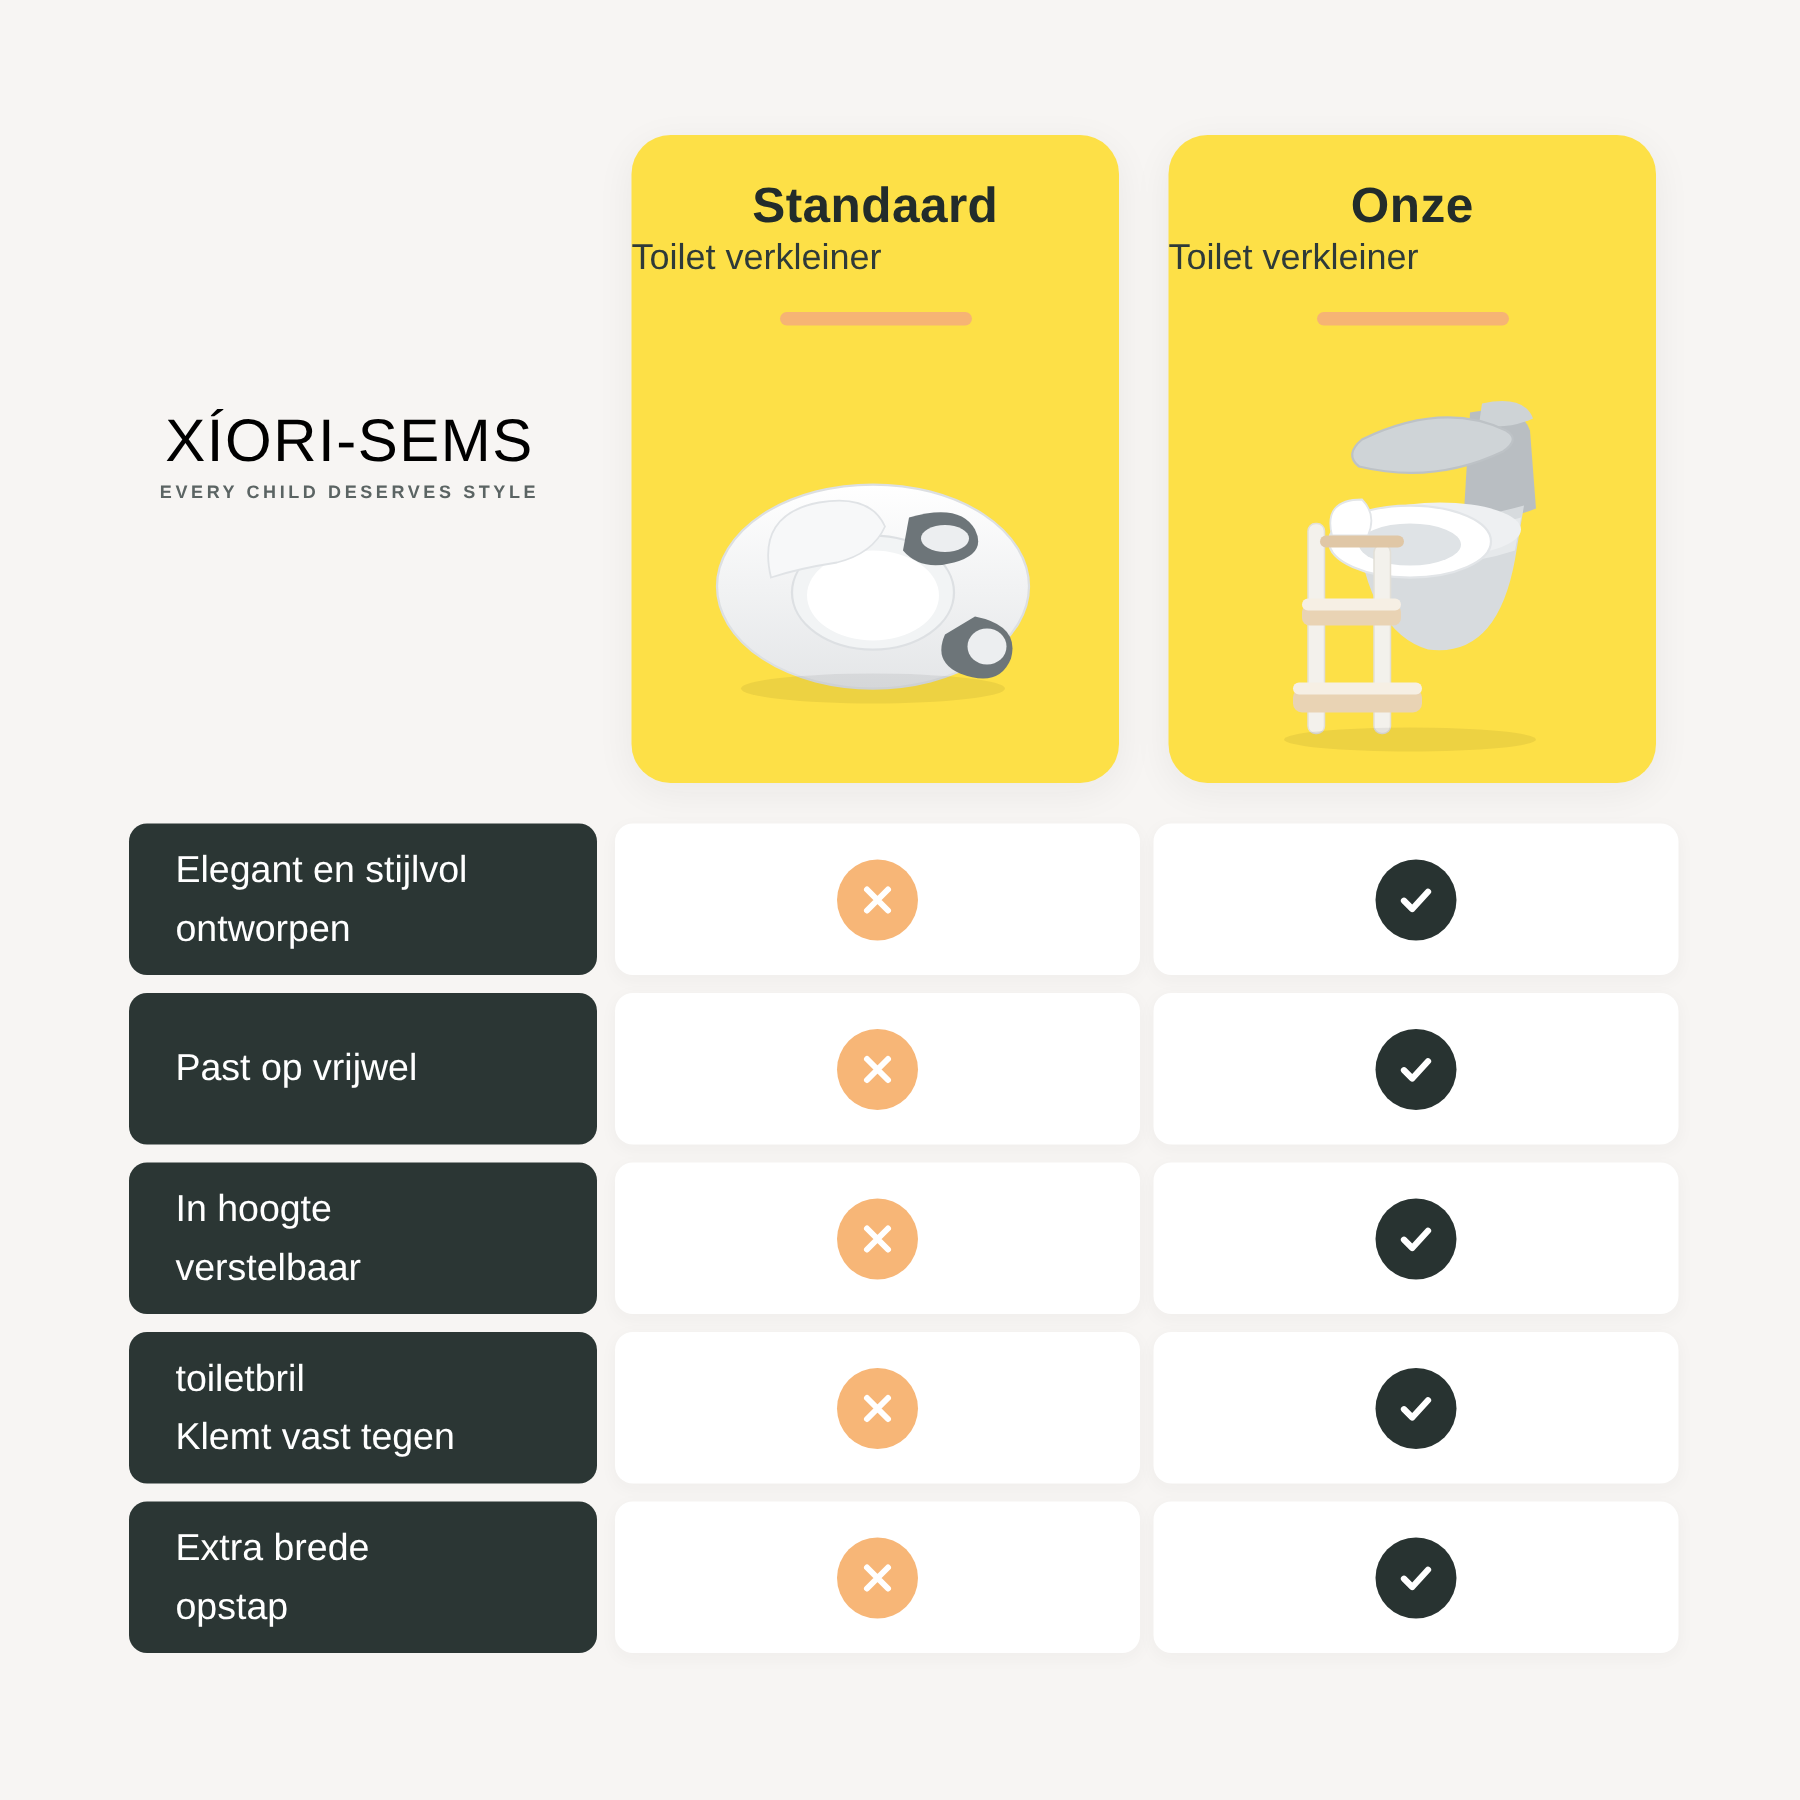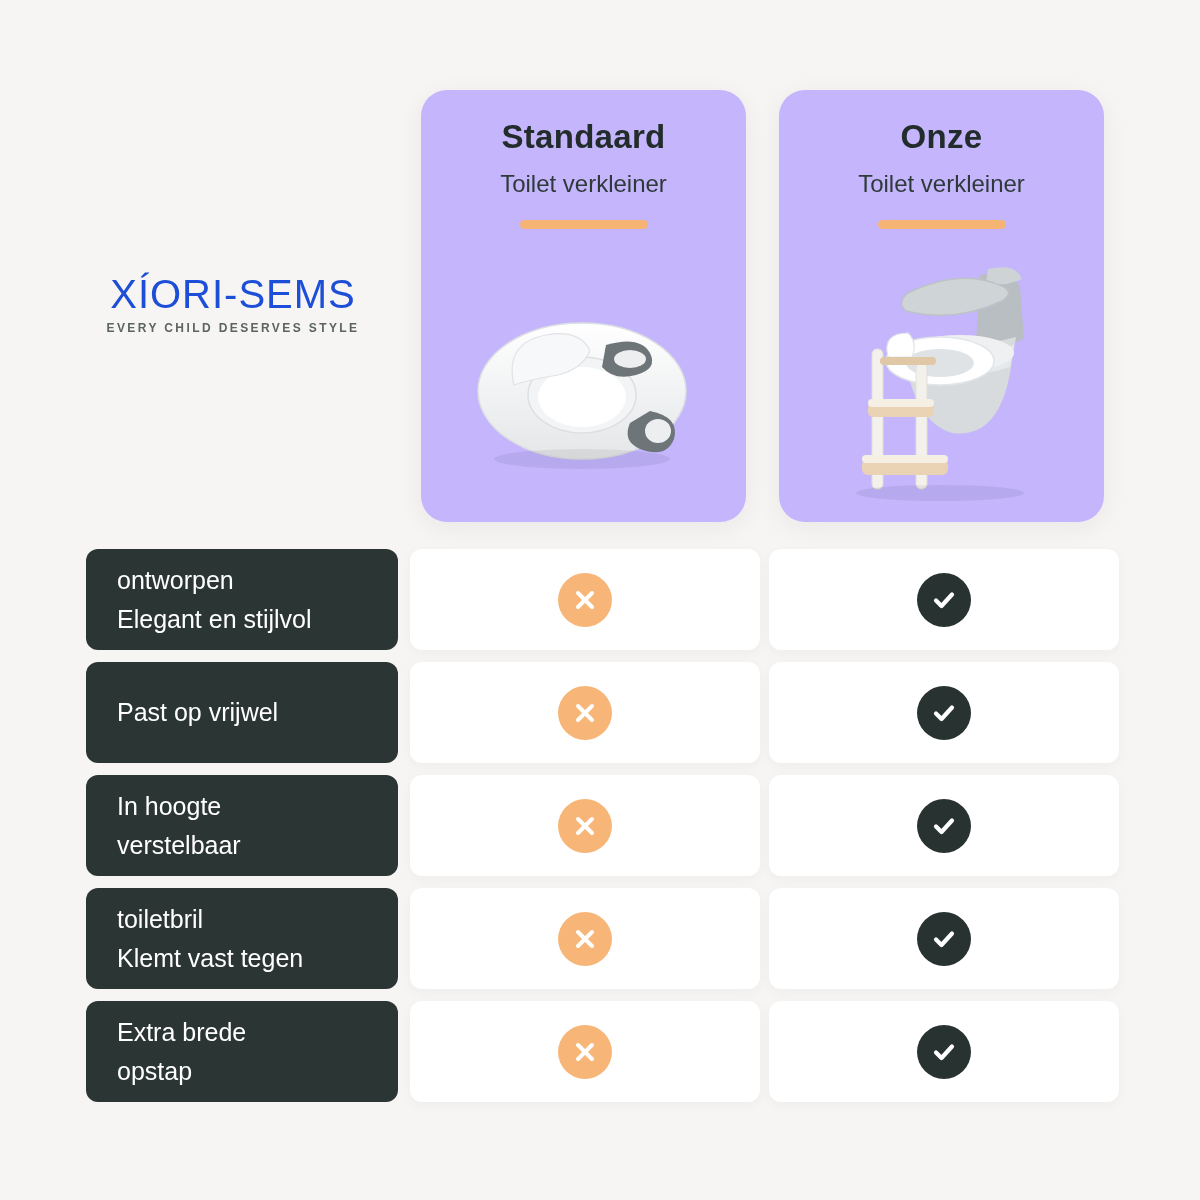--- a/index.html
+++ b/index.html
@@ -24,56 +24,55 @@
     position: absolute;
     left: 78px;
     top: 272px;
     width: 310px;
     text-align: center;
   }
   .brand-name {
     font-size: 40px;
     letter-spacing: 1px;
     font-weight: 500;
-    color: #1d4ed8;
+    color: #000000;
     white-space: nowrap;
     font-family: "Liberation Sans", sans-serif;
   }
   .brand-tag {
     margin-top: 4px;
     font-size: 12px;
     letter-spacing: 2.4px;
     color: #5b6463;
     font-weight: 600;
   }
 
   
   .prod-card {
     position: absolute;
     top: 90px;
     width: 325px;
     height: 432px;
-    background: #c4b5fd;
+    background: #fde047;
     border-radius: 26px;
     box-shadow: 0 6px 26px rgba(40,40,40,0.06);
   }
   .prod-card.left  { left: 421px; }
   .prod-card.right { left: 779px; }
 
   .prod-title {
     text-align: center;
     margin-top: 28px;
     font-size: 33px;
     font-weight: bold;
     color: #222c2b;
     letter-spacing: 0.3px;
   }
   .prod-sub {
-    text-align: center;
-    margin-top: 14px;
+    margin-top: 2px;
     font-size: 24px;
     color: #2e3a39;
     font-weight: 400;
   }
   .accent-bar {
     width: 128px;
     height: 9px;
     border-radius: 5px;
     background: #f6b474;
     margin: 22px auto 0 auto;
@@ -211,22 +210,22 @@
 
         <rect x="68" y="104" width="56" height="8" rx="4" fill="#e0c7a6"></rect>
 
         <ellipse cx="128" cy="240" rx="84" ry="8" fill="#00000010"></ellipse>
       </svg>
     </div>
   </div>
 
   <div class="row" style="top:549px;">
     <div class="feature-label">
+      <span>Elegant en stijlvol</span>
       <span>ontworpen</span>
-      <span>Elegant en stijlvol</span>
     </div>
     <div class="cell left">
       <div class="mark cross">
         <svg width="26" height="26" viewBox="0 0 26 26">
             <path d="M6 6 L20 20 M20 6 L6 20" stroke="#ffffff" stroke-width="4" stroke-linecap="round"></path>
           </svg>
       </div>
     </div>
     <div class="cell right">
       <div class="mark check">

